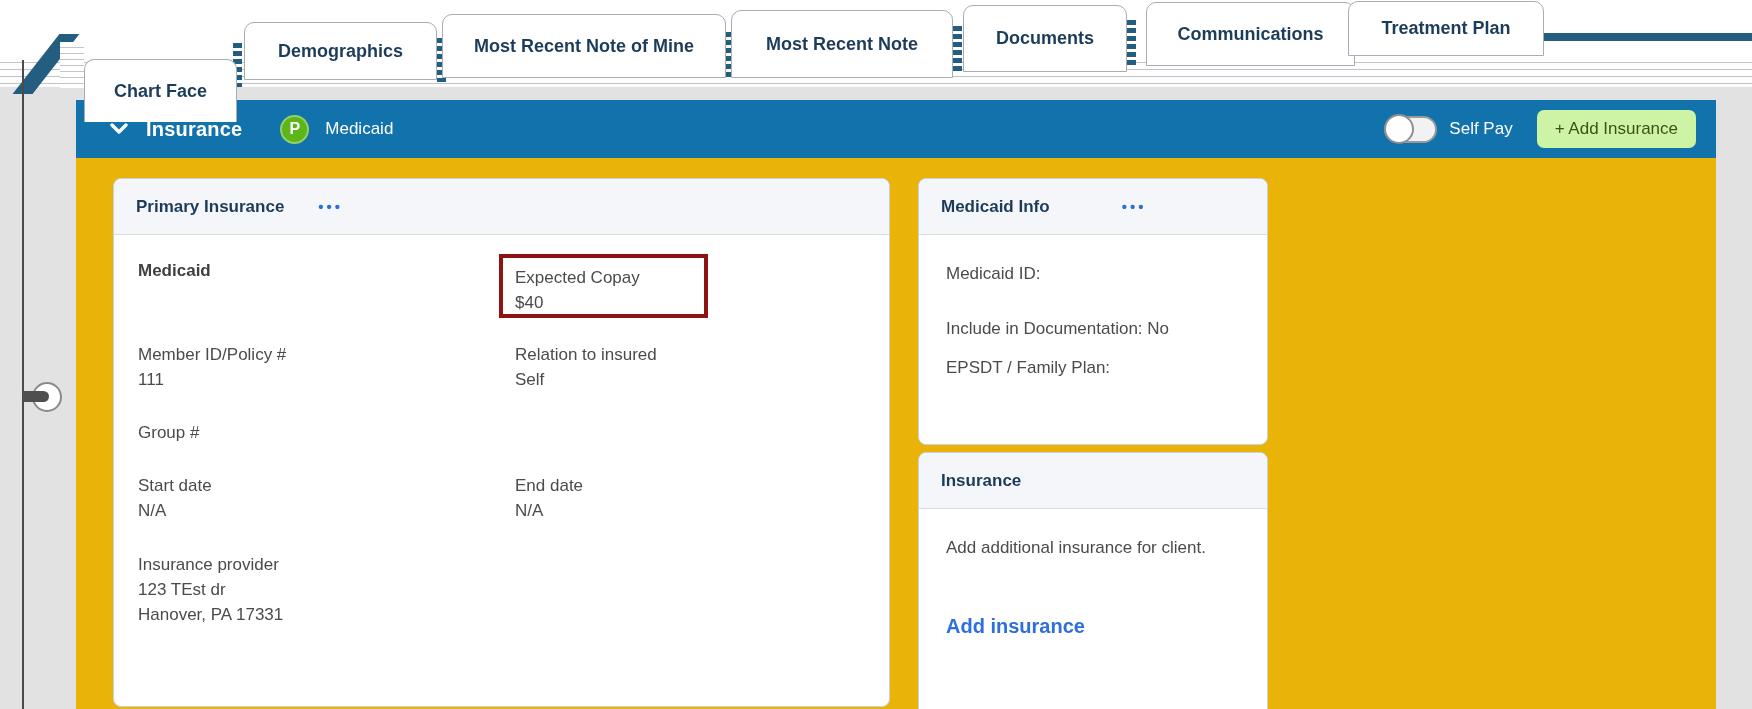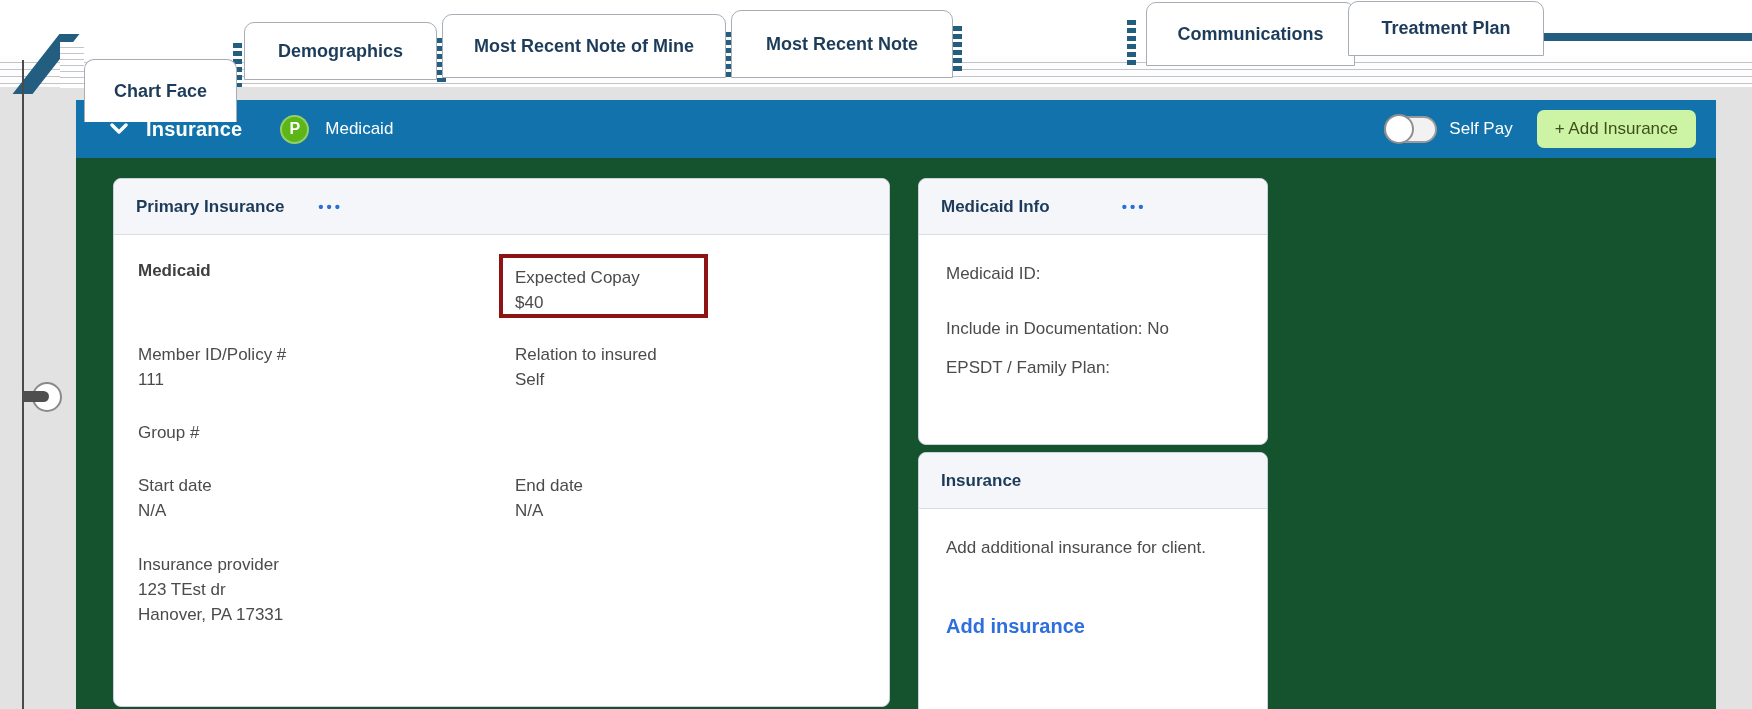--- a/index.html
+++ b/index.html
@@ -21,21 +21,21 @@
   .tab.active{border-bottom:none;z-index:5;margin-top:29px;}
   .tab-gap{position:absolute;width:9px;background:repeating-linear-gradient(to bottom,#235e80 0 5px,#ffffff 5px 8px);}
 
   
   .left-line{position:absolute;left:22px;top:60px;width:2px;height:649px;background:#4b4b4b;}
   .handle-circle{position:absolute;left:32px;top:382px;width:30px;height:30px;border-radius:50%;
     background:#ffffff;border:2px solid #8a8a8a;box-sizing:border-box;cursor:pointer;}
   .handle-bar{position:absolute;left:23px;top:391px;width:26px;height:11px;background:#4f4f4f;border-radius:0 6px 6px 0;}
 
   
-  .panel{position:absolute;left:76px;top:100px;width:1640px;height:609px;background:#14532d;}
+  .panel{position:absolute;left:76px;top:100px;width:1640px;height:609px;background:#eab308;}
   .blue-bar{position:absolute;left:0;top:0;width:100%;height:58px;display:flex;align-items:center;
     padding:0 20px;box-sizing:border-box;color:#ffffff;}
   .chevron{display:inline-flex;margin:0 18px 0 14px;cursor:pointer;}
   .bar-title{font-size:20px;font-weight:bold;letter-spacing:.2px;}
   .p-badge{width:29px;height:29px;border-radius:50%;display:flex;align-items:center;justify-content:center;
     font-weight:bold;font-size:16px;color:#fff;margin-left:38px;border:2px solid rgba(255,255,255,.35);box-sizing:border-box;}
   .bar-plan{font-size:17px;margin-left:16px;}
   .bar-right{margin-left:auto;display:flex;align-items:center;}
   .toggle{position:relative;width:53px;height:27px;border-radius:14px;background:#f2f2f2;
     border:2px solid #9a9a9a;box-sizing:border-box;cursor:pointer;}
@@ -79,20 +79,23 @@
     <span>Chart Face</span>
   </div>
   <div class="tab" style="left:442px;top:14px;width:284px;height:64px;">
     <span>Most Recent Note of Mine</span>
   </div>
   <div class="tab" style="left:244px;top:22px;width:193px;height:58px;">
     <span>Demographics</span>
   </div>
   <div class="tab" style="left:731px;top:10px;width:222px;height:68px;">
     <span>Most Recent Note</span>
+  </div>
+  <div class="tab" style="left:963px;top:5px;width:164px;height:67px;">
+    <span>Documents</span>
   </div>
   <div class="tab" style="left:1134px;top:2px;width:209px;height:64px;margin-left:12px;">
     <span>Communications</span>
   </div>
   <div class="tab" style="left:1348px;top:1px;width:196px;height:55px;">
     <span>Treatment Plan</span>
   </div>
 
   <div class="left-line"></div>
   <div class="handle-circle"></div>

